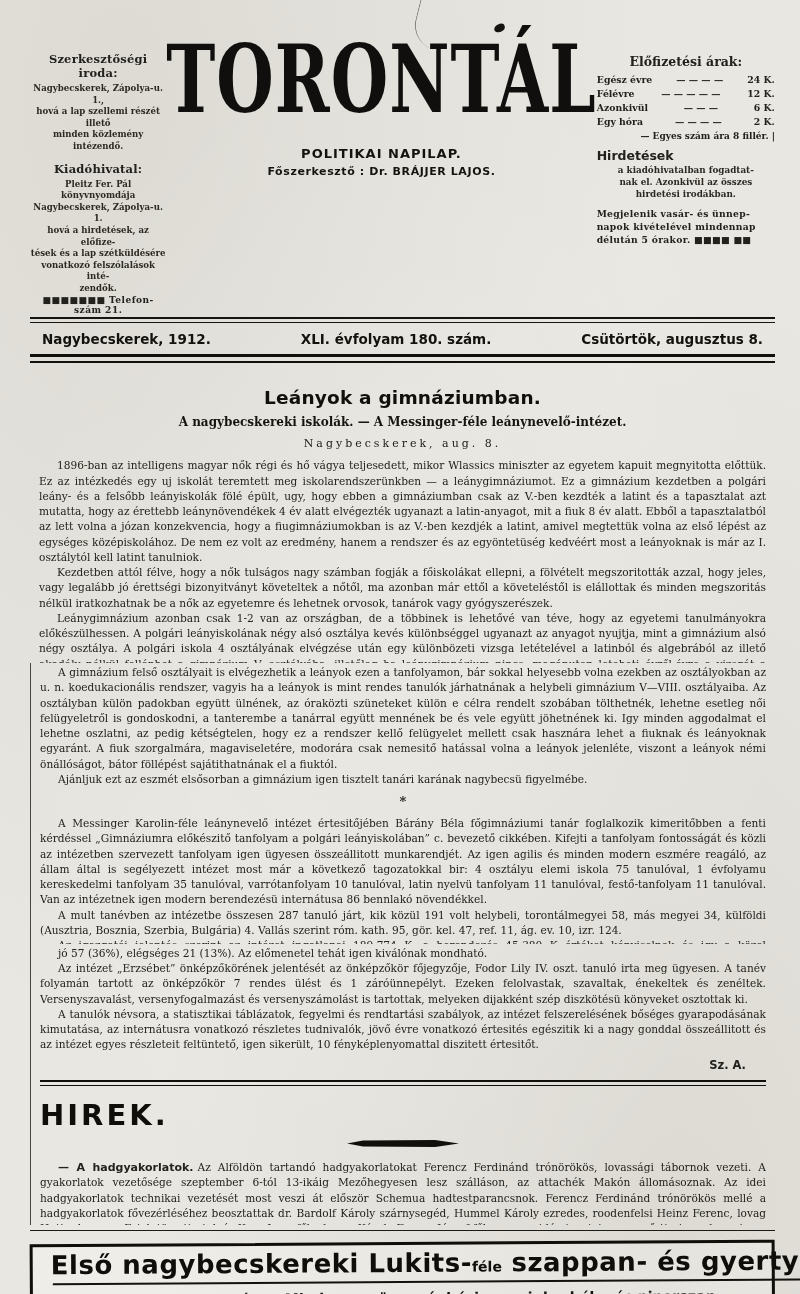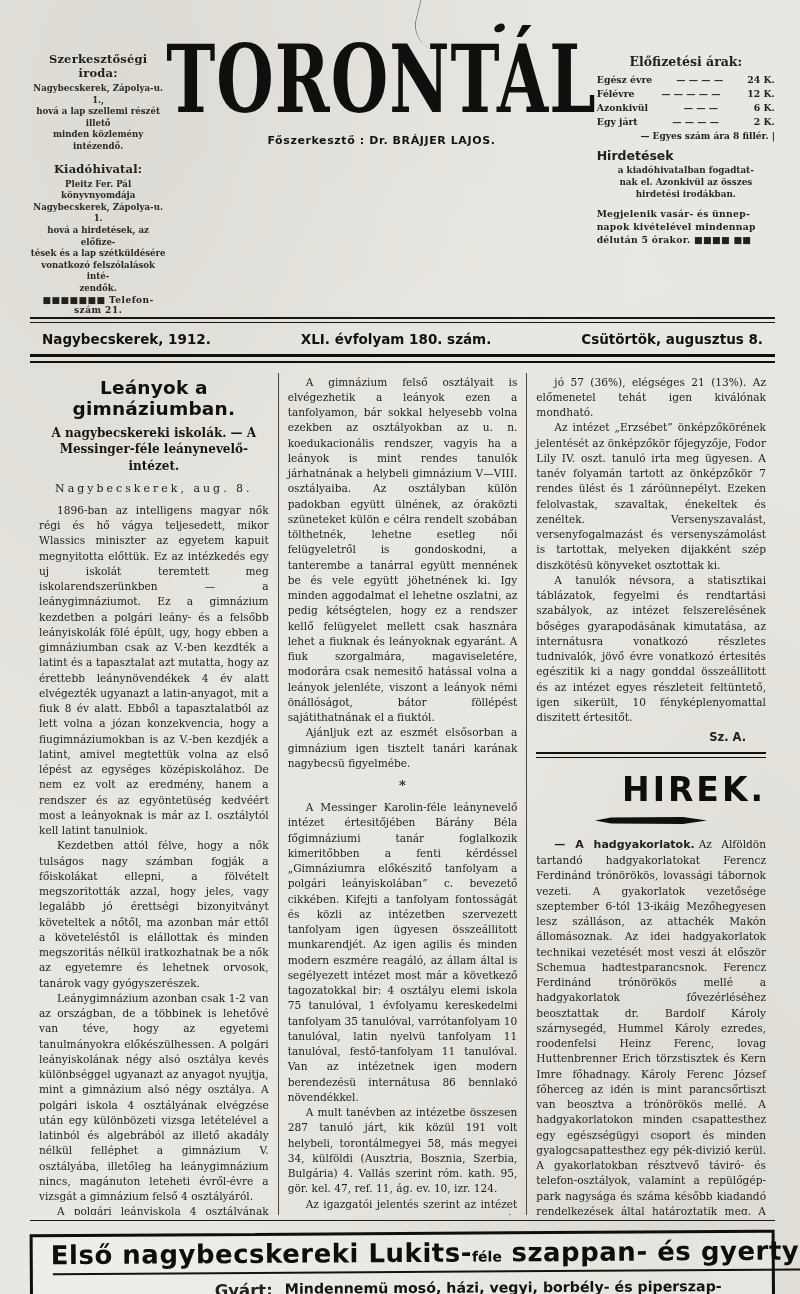--- a/index.html
+++ b/index.html
@@ -44,31 +44,31 @@
   .hr-schedline{font-size:9.2px;font-weight:700;text-align:left;line-height:1.4;letter-spacing:.3px;}
   .ink-blob{position:absolute;left:494px;top:24px;width:11px;height:8px;background:#15130f;border-radius:60% 40% 55% 45%;transform:rotate(-15deg);}
   .fold-mark{position:absolute;left:416px;top:-10px;width:26px;height:58px;border-left:1.6px solid rgba(45,42,36,.55);border-radius:0 0 0 26px;transform:rotate(14deg);}
   
   .rule1{height:3px;border-top:2px solid #17150f;border-bottom:1px solid #17150f;margin-top:2px;}
   .rule2{height:4px;border-top:3px solid #12100b;border-bottom:2px solid #12100b;}
   .rule3{border-top:1.5px solid #1d1b15;margin-top:5px;}
   
   .dateline{display:flex;justify-content:space-between;align-items:baseline;padding:8px 12px 7px 12px;font-family:"DejaVu Sans",sans-serif;font-weight:700;font-size:13.5px;color:#14120d;}
   
-  .columns{display:flex;height:842px;overflow:hidden;margin-top:10px;}
+  .columns{display:flex;height:842px;overflow:hidden;margin-top:20px;flex-direction:column;}
   .col{flex:1 1 0;padding:2px 9px 0 9px;overflow:hidden;}
   .col-mid,.col-right{border-left:1px solid #4a463e;}
   .col p{font-size:10.6px;line-height:1.44;text-align:justify;text-indent:1.7em;margin:0;color:#24221c;}
   .art-title{font-family:"DejaVu Sans",sans-serif;font-weight:700;font-size:18.5px;text-align:center;margin:2px 0 6px 0;color:#12100c;letter-spacing:.2px;}
   .art-subtitle{font-weight:700;font-size:12px;text-align:center;line-height:1.4;margin:0 0 7px 0;color:#17150f;}
   .art-dateline{font-size:11px;text-align:center;letter-spacing:3px;margin:2px 0 8px 0;}
   .star-sep{text-align:center;font-size:13px;font-weight:700;margin:7px 0;}
   .signature{text-align:right;font-weight:700;font-size:11.5px;padding-right:20px;margin:5px 0 8px 0;font-family:"DejaVu Sans",sans-serif;}
   .col-rule{height:3px;border-top:2.5px solid #12100b;border-bottom:1px solid #12100b;margin:4px 0 12px 0;}
-  .hirek-title{font-family:"DejaVu Sans",sans-serif;font-weight:700;font-size:33px;letter-spacing:3px;text-align:right;margin:2px 0 1px 0;color:#0f0e0b;}
+  .hirek-title{font-family:"DejaVu Sans",sans-serif;font-weight:700;font-size:29px;letter-spacing:3px;text-align:left;margin:2px 0 1px 0;color:#0f0e0b;}
   .hirek-flourish{text-align:center;margin-bottom:8px;}
   .news{margin-top:6px;}
   .news .lead{font-family:"DejaVu Sans",sans-serif;font-weight:700;font-size:11px;margin-right:4px;}
   
   .ad-box{
     margin-top:11px;height:126px;display:flex;border:3px solid #0f0e0b;
     transform:rotate(-.35deg);background:rgba(255,255,253,.25);
   }
   .ad-strip{width:19px;margin:3px 3px;background:repeating-linear-gradient(180deg,#16140f 0 11px,transparent 11px 17px);}
   .ad-content{flex:1;padding:3px 12px 2px 12px;display:flex;flex-direction:column;}
@@ -102,20 +102,21 @@
         <div class="hl-line">tések és a lap szétküldésére</div>
         <div class="hl-line">vonatkozó felszólalások inté-</div>
         <div class="hl-line">zendők.</div>
         <div class="hl-phone">■■■■■■■  Telefon-szám 21.</div>
       </div>
 
       <div class="head-center">
         <div class="paper-title-box">
           <span class="paper-title">TORONTÁL</span>
         </div>
+        <div class="paper-sub">POLITIKAI NAPILAP.</div>
         <div class="paper-editor">Főszerkesztő : Dr. BRÁJJER LAJOS.</div>
       </div>
 
       <div class="head-right">
         <div class="hr-title">Előfizetési árak:</div>
         <div class="price-table">
           <div class="price-row">
             <span class="lab">Egész évre</span>
             <span class="dsh">— — — —</span>
             <span class="prc">24 K.</span>
@@ -124,21 +125,21 @@
             <span class="lab">Félévre</span>
             <span class="dsh">— — — — —</span>
             <span class="prc">12 K.</span>
           </div>
           <div class="price-row">
             <span class="lab">Azonkivül</span>
             <span class="dsh">— — —</span>
             <span class="prc">6 K.</span>
           </div>
           <div class="price-row">
-            <span class="lab">Egy járt</span>
+            <span class="lab">Egy hóra</span>
             <span class="dsh">— — — —</span>
             <span class="prc">2 K.</span>
           </div>
         </div>
         <div class="hr-single">— Egyes szám ára 8 fillér. |</div>
         <div class="hr-title2">Hirdetések</div>
         <div class="hr-adline">a kiadóhivatalban fogadtat-</div>
         <div class="hr-adline">nak el. Azonkivül az összes</div>
         <div class="hr-adline">hirdetési irodákban.</div>
         <div class="hr-schedule">

